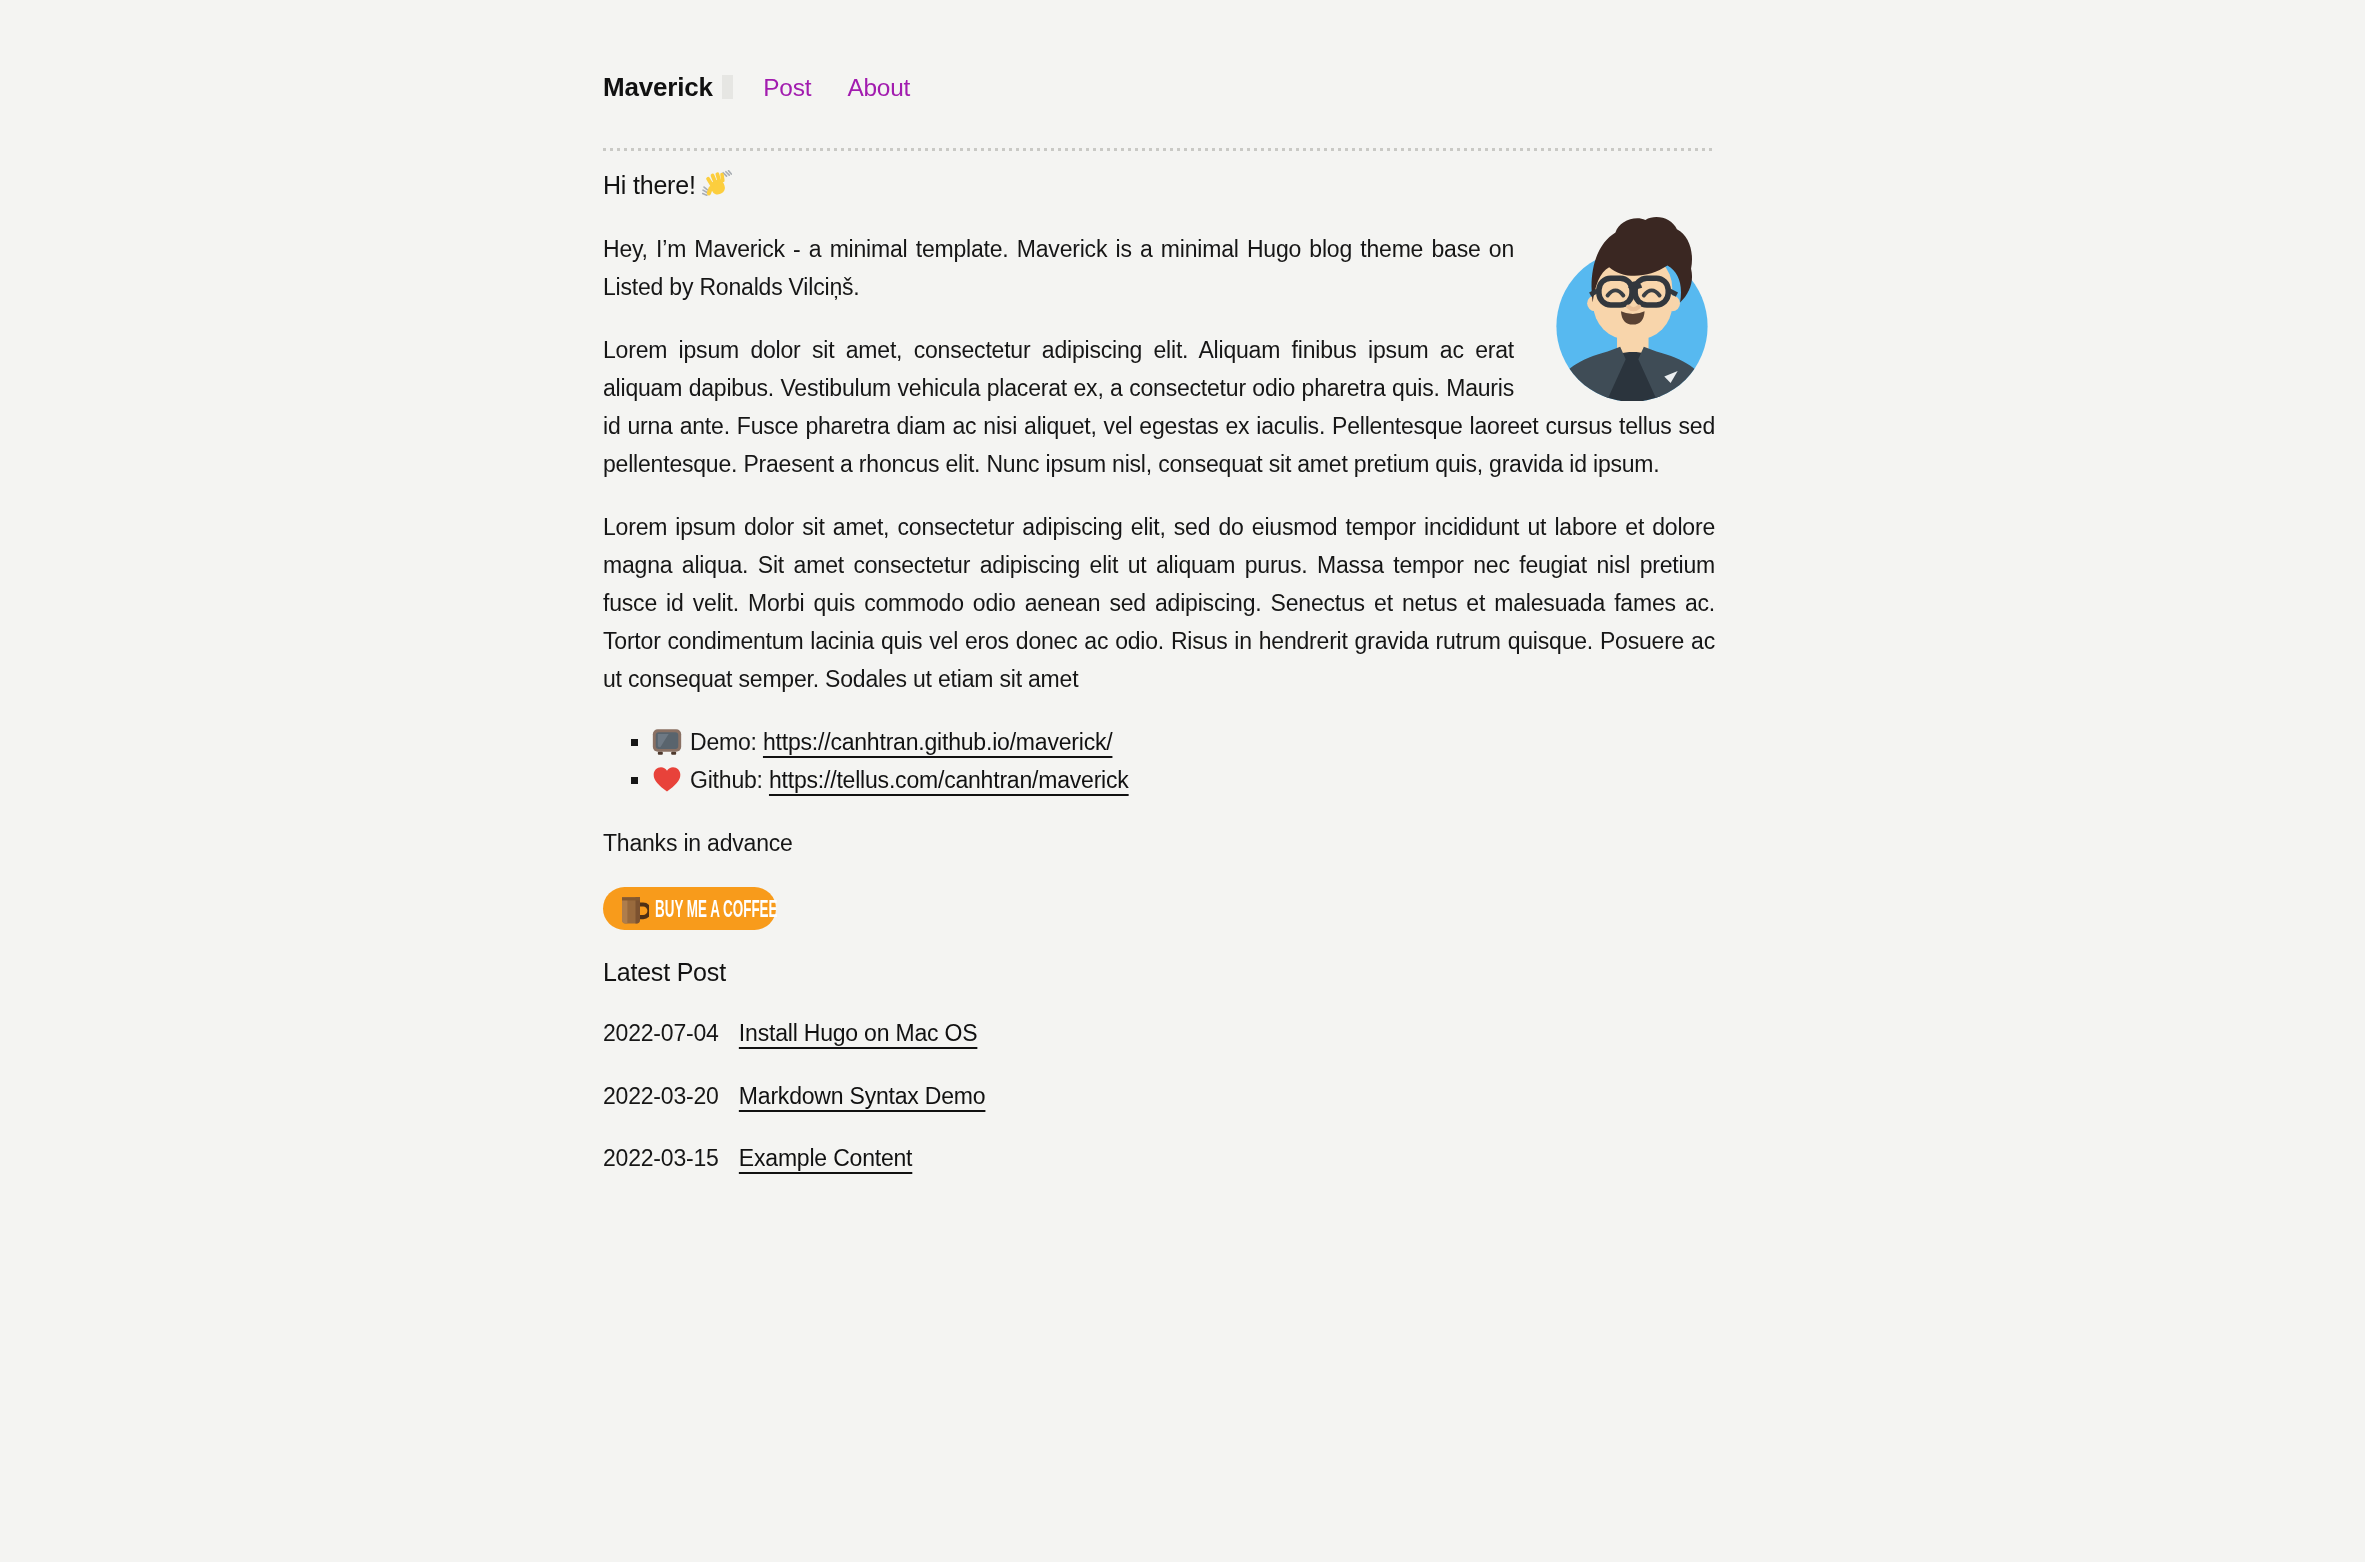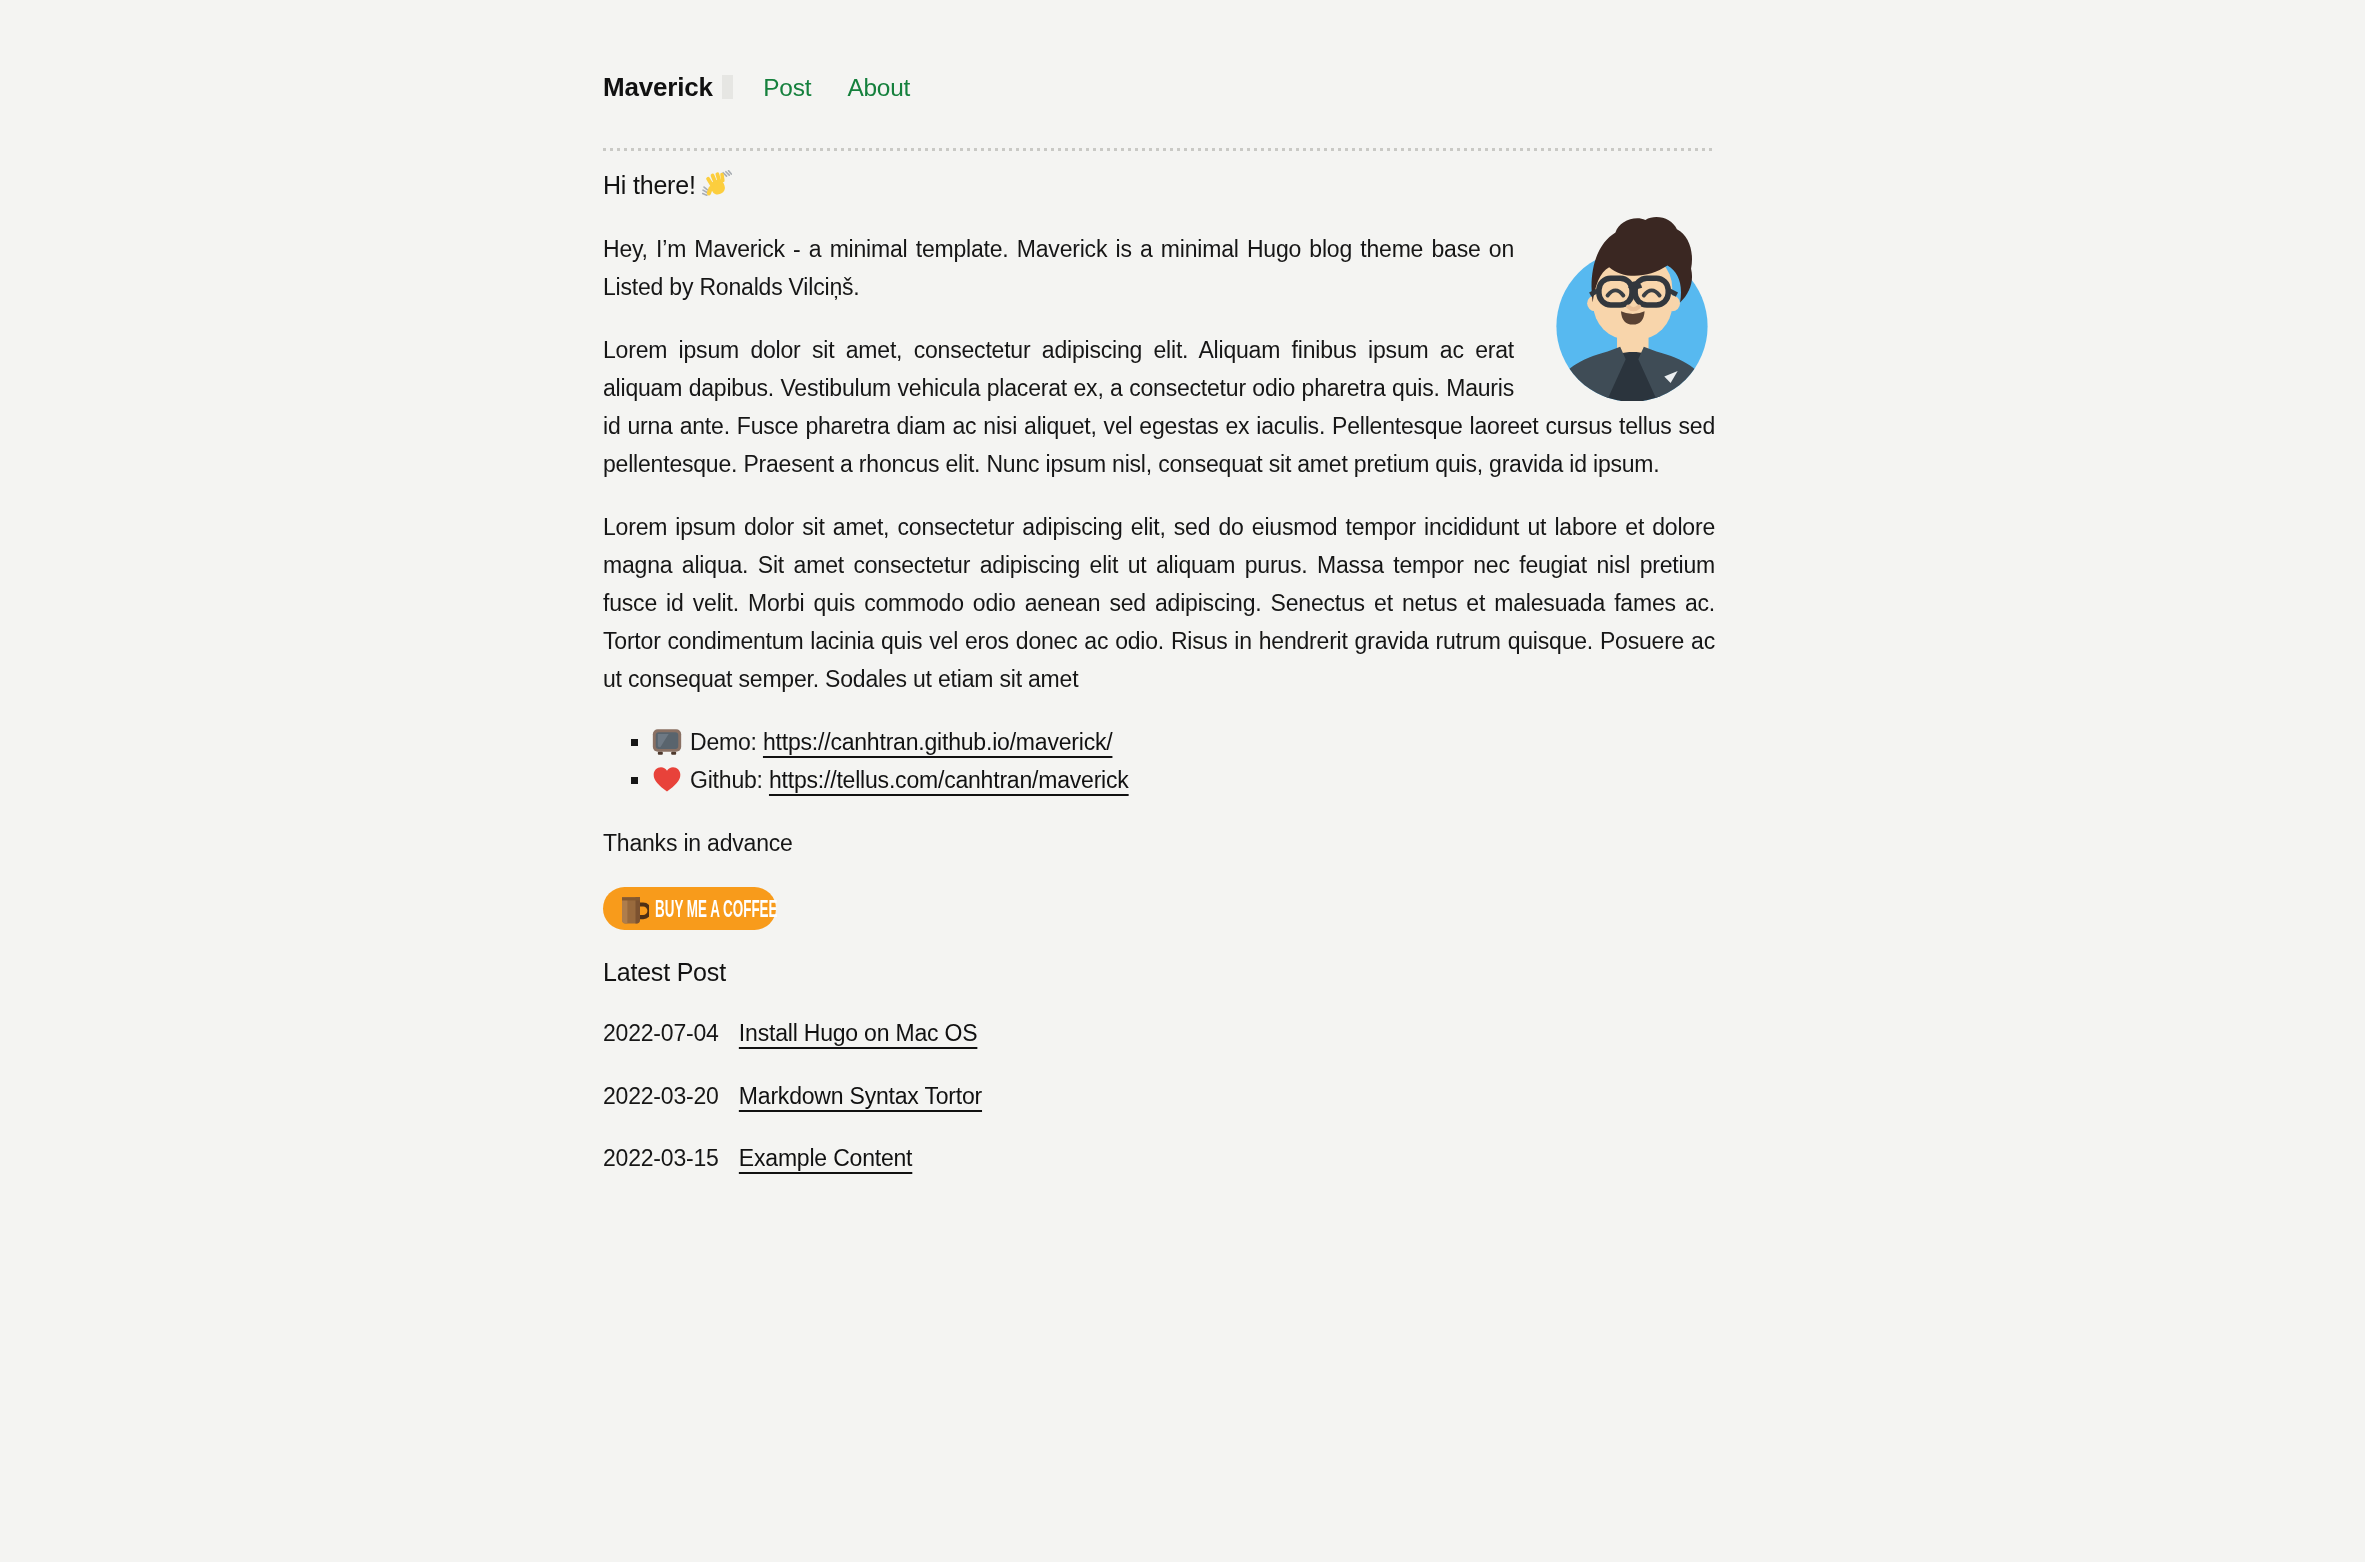--- a/index.html
+++ b/index.html
@@ -12,21 +12,21 @@
     font-size: 23px;
     line-height: 38px;
     letter-spacing: -0.2px;
   }
   .container { width: 1112px; margin-left: 603px; }
 
   
   .site-header { display: flex; justify-content: flex-start; align-items: baseline; padding-top: 69px; }
   .site-title { font-size: 26px; line-height: 35px; font-weight: 700; color: #111; text-decoration: none; }
   .cursor-block { display: inline-block; width: 11px; height: 24px; background: #e6e6e3; margin-left: 9.5px; vertical-align: -3.2px; }
-  .main-nav a { margin-left: 30px; color: #15803d; text-decoration: none; font-size: 24.4px; }
+  .main-nav a { margin-left: 30px; color: #a21caf; text-decoration: none; font-size: 24.4px; }
   .divider { margin-top: 41px; height: 3.2px;
     background: repeating-linear-gradient(90deg, #c9c9c5 0 3.2px, transparent 3.2px 7px); }
 
   
   main { margin-top: 17.3px; }
   h2 { font-size: 25px; line-height: 35px; font-weight: 400; margin: 0 0 27px; color: #121212; }
   p { margin: 0 0 25px; text-align: justify; }
   a { color: #111; text-decoration: underline; text-decoration-thickness: 2.4px; text-underline-offset: 6.3px; }
 
   .avatar { float: right; width: 166px; height: 189px; margin: -18px 0 0 35px; }
@@ -176,21 +176,21 @@
 
     <section class="latest">
       <h2>Latest Post</h2>
 
       <div class="post-row">
         <span class="post-date">2022-07-04</span>
         <a href="#" class="post-link">Install Hugo on Mac OS</a>
       </div>
       <div class="post-row">
         <span class="post-date">2022-03-20</span>
-        <a href="#" class="post-link">Markdown Syntax Tortor</a>
+        <a href="#" class="post-link">Markdown Syntax Demo</a>
       </div>
       <div class="post-row">
         <span class="post-date">2022-03-15</span>
         <a href="#" class="post-link">Example Content</a>
       </div>
     </section>
 
   </main>
 </div>
 

